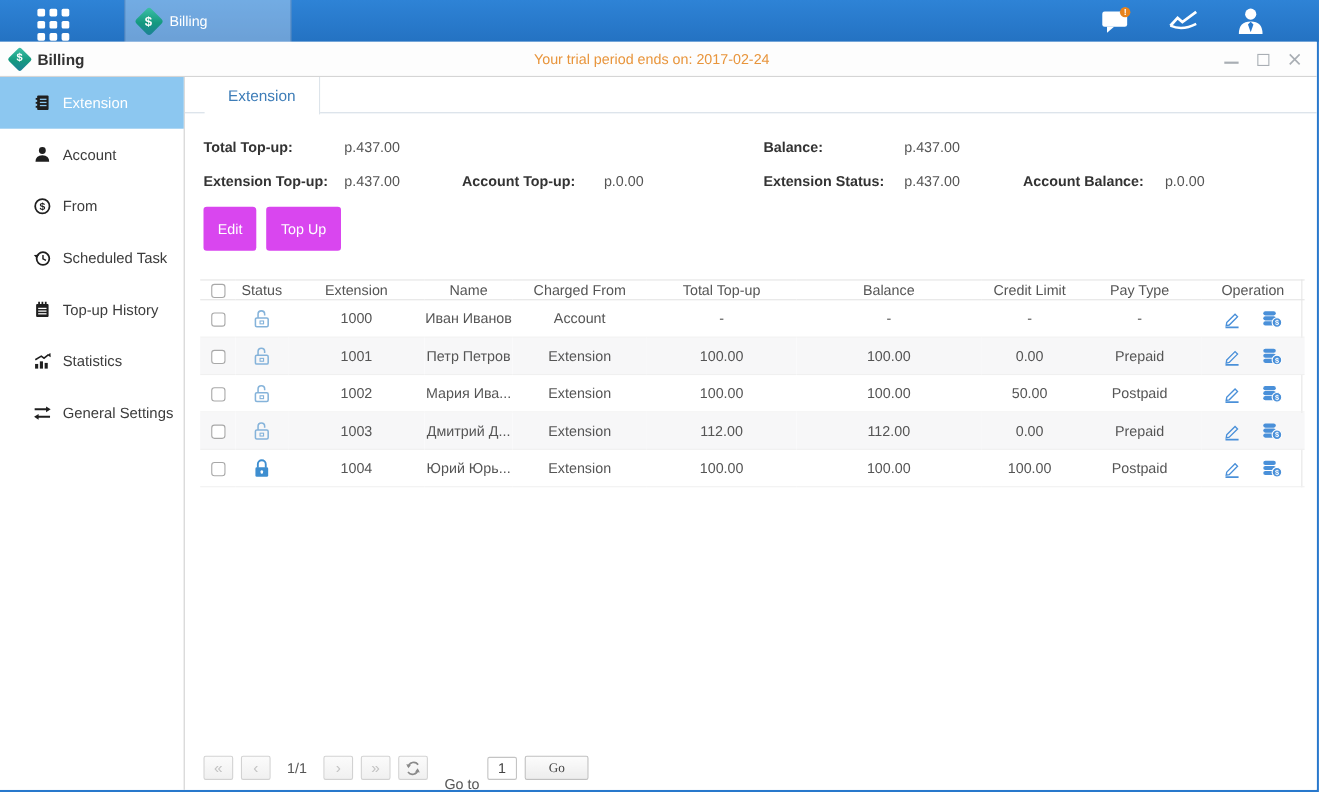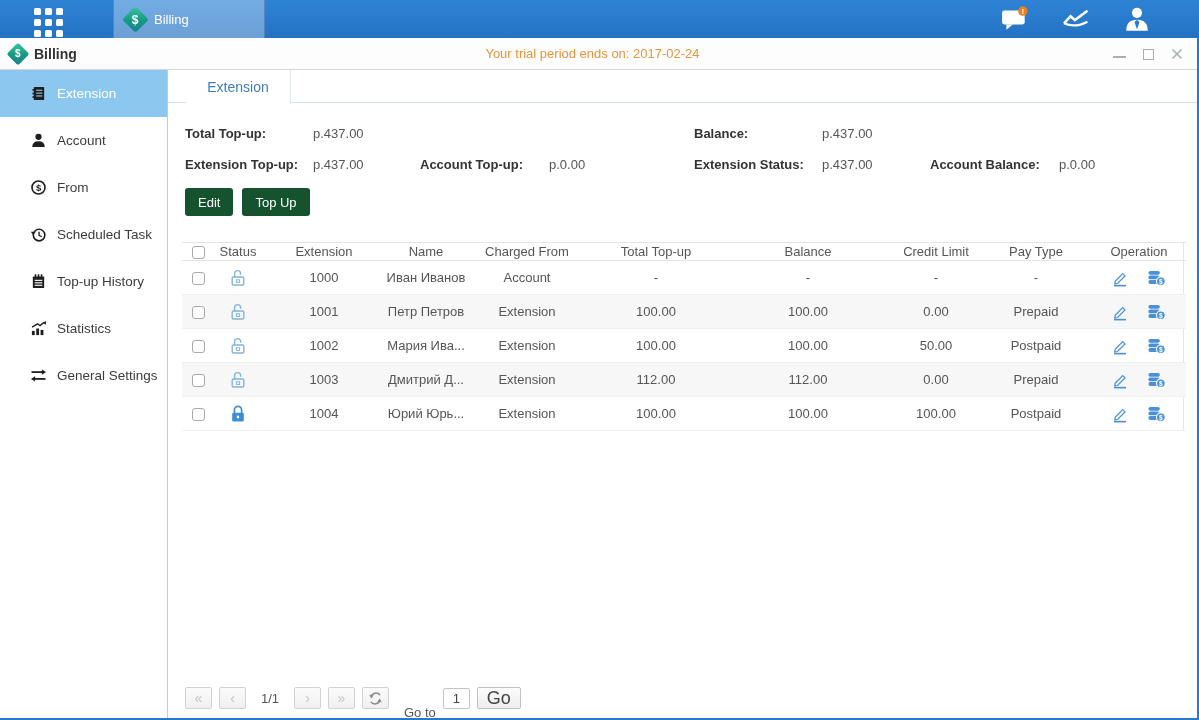--- a/index.html
+++ b/index.html
@@ -50,21 +50,21 @@
   .main { position:absolute; left:168px; top:32px; right:0; bottom:0; background:#fff; }
   .tabstrip { height:33px; border-bottom:1px solid #d5dee6; position:relative; }
   .tab { position:absolute; left:18px; top:0; height:34px; width:105px; background:#fff;
     border-right:1px solid #dde4ea; display:flex; align-items:center; justify-content:center;
     font-size:14px; color:#3e7db8; cursor:pointer; z-index:1; }
   .summary { margin:15px 0 0 17px; display:grid;
     grid-template-columns:128px 107px 129px 145px 128px 108px 129px auto;
     grid-auto-rows:31px; align-items:center; font-size:13px; color:#555; }
   .summary b { color:#333; }
   .btns { margin:8px 0 0 17px; display:flex; gap:9px; }
-  .btn-blue { background:#14532d; color:#fff; font-size:13px; height:28px; padding:0 13px;
+  .btn-blue { background:#d946ef; color:#fff; font-size:13px; height:40px; padding:0 13px;
     border:none; border-radius:3px; cursor:pointer; font-family:inherit; }
   
   .table-wrap { margin:26px 13px 0 14px; border-right:1px solid #e6e6e6; }
   table { width:100%; border-collapse:collapse; table-layout:fixed; font-size:13px; color:#555; }
   thead th { height:18px; font-weight:normal; text-align:center; color:#555;
     border-top:1px solid #e4e4e4; border-bottom:1px solid #e4e4e4; }
   tbody td { height:34px; text-align:center; border-bottom:1px solid #f0f0f0;
     white-space:nowrap; overflow:hidden; }
   tbody tr.alt { background:#f7f7f8; }
   .checkbox { display:inline-block; width:13px; height:13px; border:1px solid #a8a8a8;
@@ -79,22 +79,22 @@
   .pagination { position:absolute; left:17px; right:30px; bottom:8px; height:24px;
     display:flex; align-items:center; font-size:13px; color:#555; }
   .pg-left { display:flex; align-items:center; gap:7px; }
   .pg-btn { width:27px; height:22px; border:1px solid #d2d2d2; border-radius:2px;
     background:linear-gradient(#fbfbfb,#f0f0f0); display:flex; align-items:center;
     justify-content:center; color:#c3c3c3; font-size:14px; cursor:pointer; }
   .pg-ind { width:34px; text-align:center; color:#555; }
   .pg-goto-label { margin-left:8px;margin-top:28px; }
   .pg-input { width:27px; height:21px; border:1px solid #c4c4c4; border-radius:2px;
     text-align:center; font-size:13px; color:#444; font-family:inherit; }
-  .pg-go { height:22px; padding:0 9px; border:1px solid #c0c0c0; border-radius:2px;
-    background:linear-gradient(#fcfcfc,#ededed); font-size:18px; color:#444; cursor:pointer; font-family:Liberation Sans, sans-serif; }
+  .pg-go { height:22px; padding:0 21px; border:1px solid #c0c0c0; border-radius:2px;
+    background:linear-gradient(#fcfcfc,#ededed); font-size:12px; color:#444; cursor:pointer; font-family:Liberation Serif, serif; }
   .pg-spacer { flex:1; }
   .pg-right { display:flex; align-items:center; gap:12px; }
   .page-size { width:49px; height:22px; border:1px solid #c4c4c4; border-radius:2px; background:#fff;
     display:flex; align-items:center; justify-content:space-between; padding:0 7px; color:#444; cursor:pointer; }
   .caret { width:0; height:0; border-left:4px solid transparent; border-right:4px solid transparent;
     border-top:5px solid #777; }
 </style>
 </head>
 <body>
 

